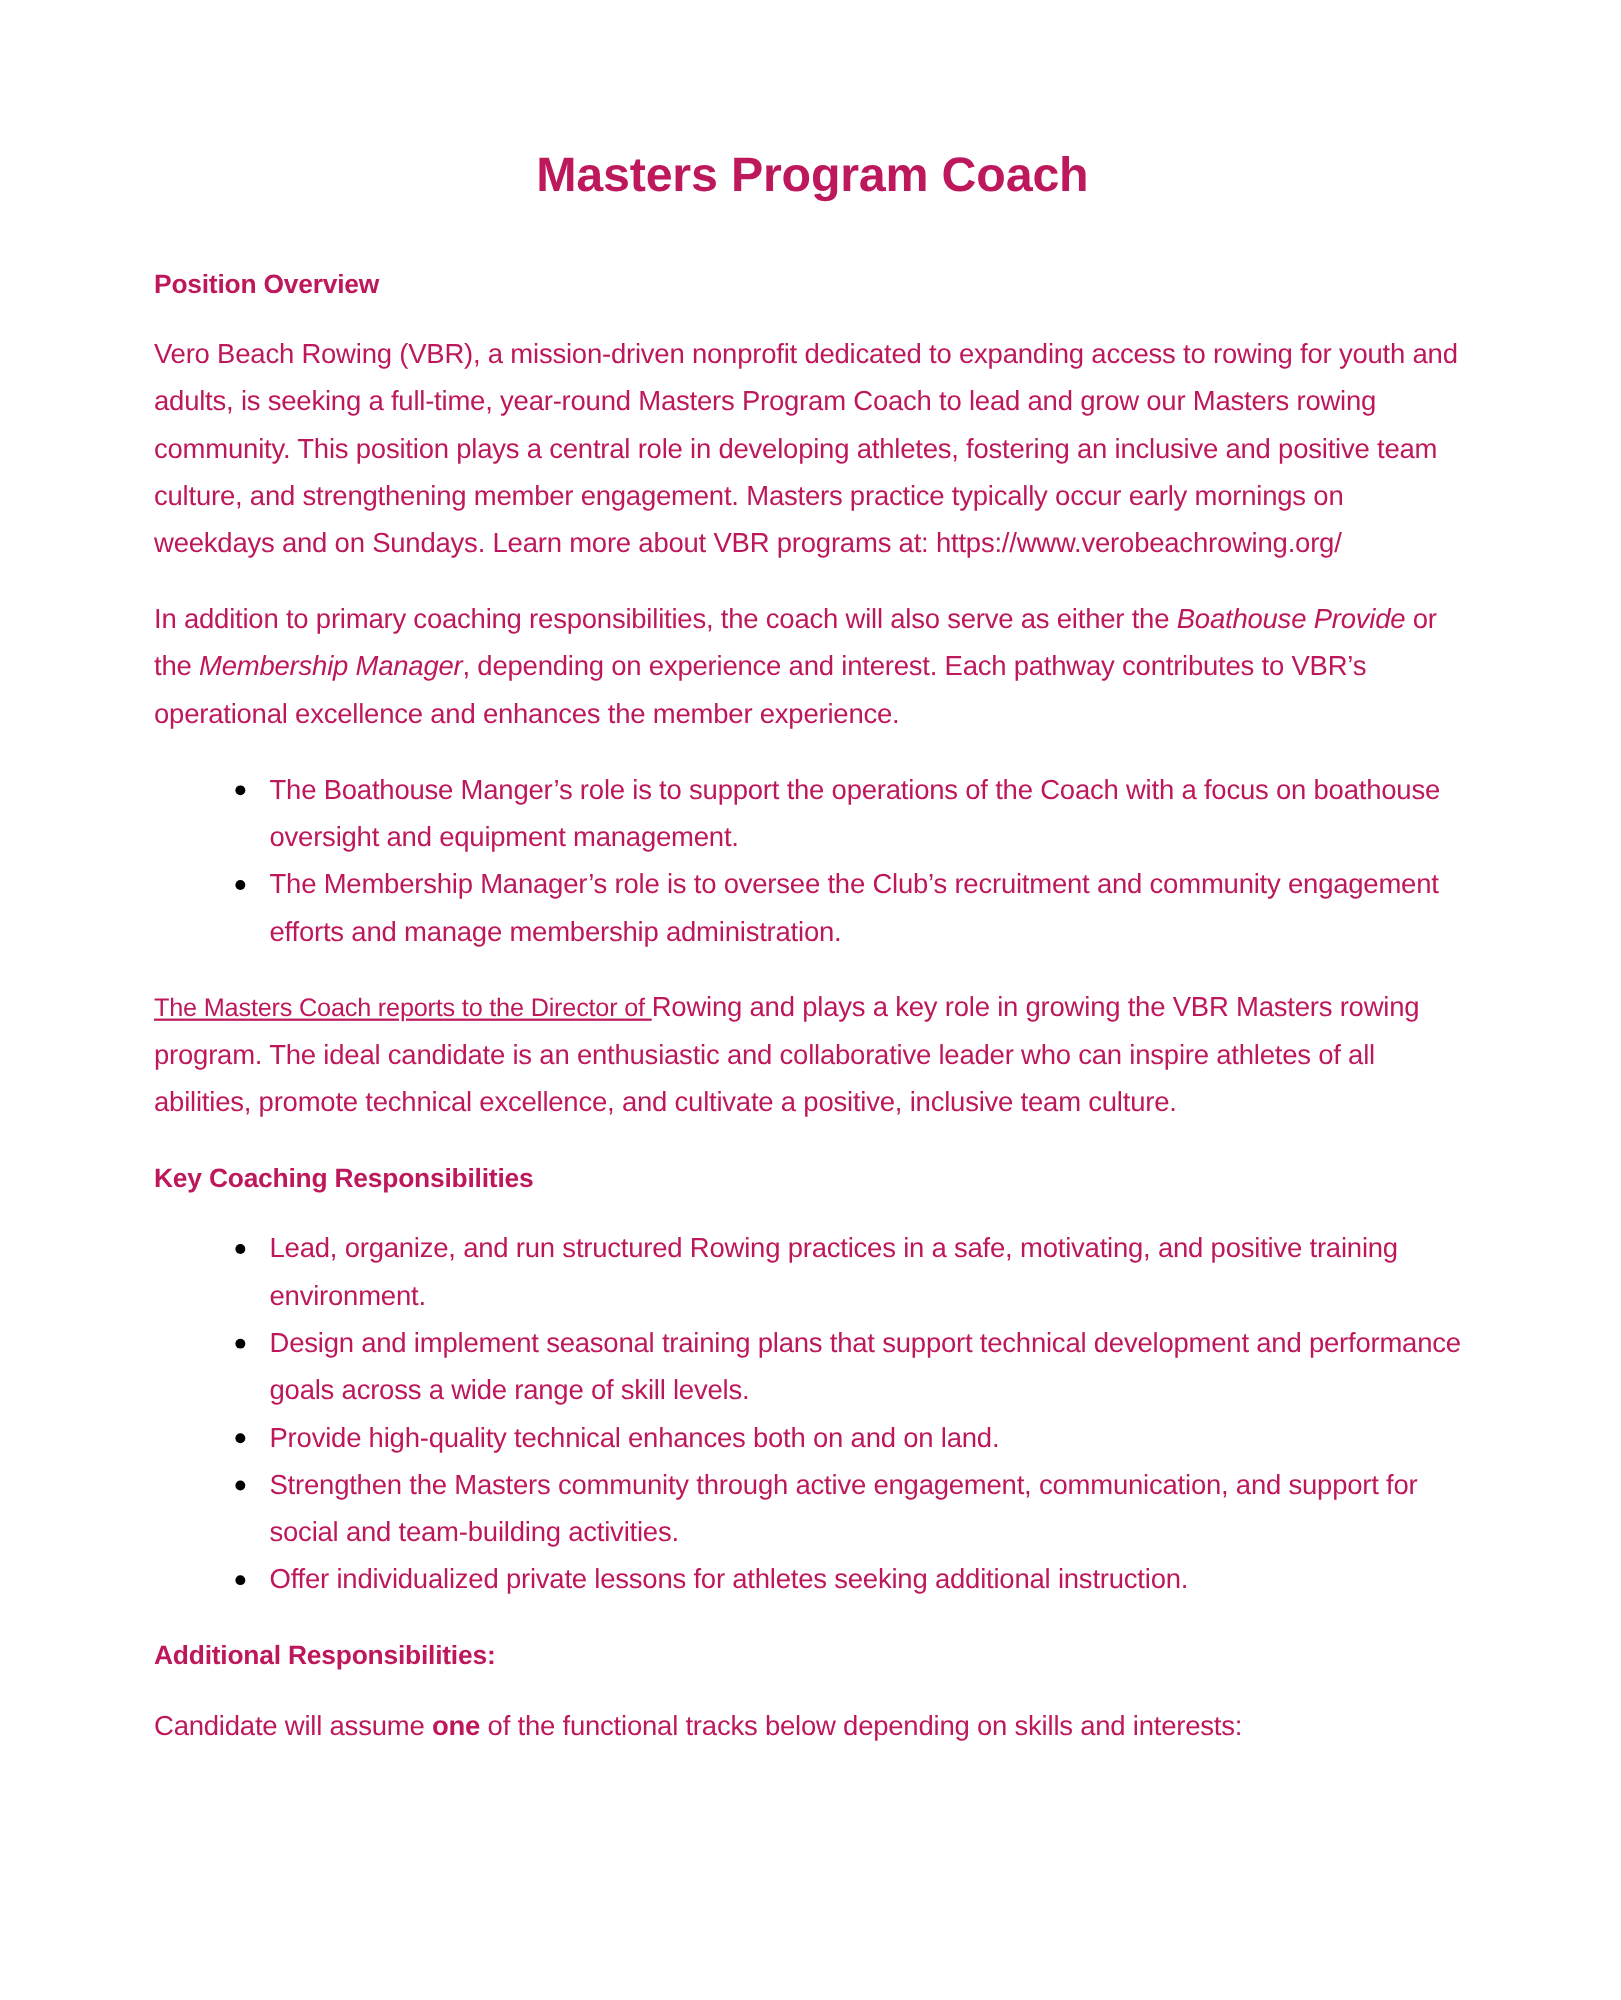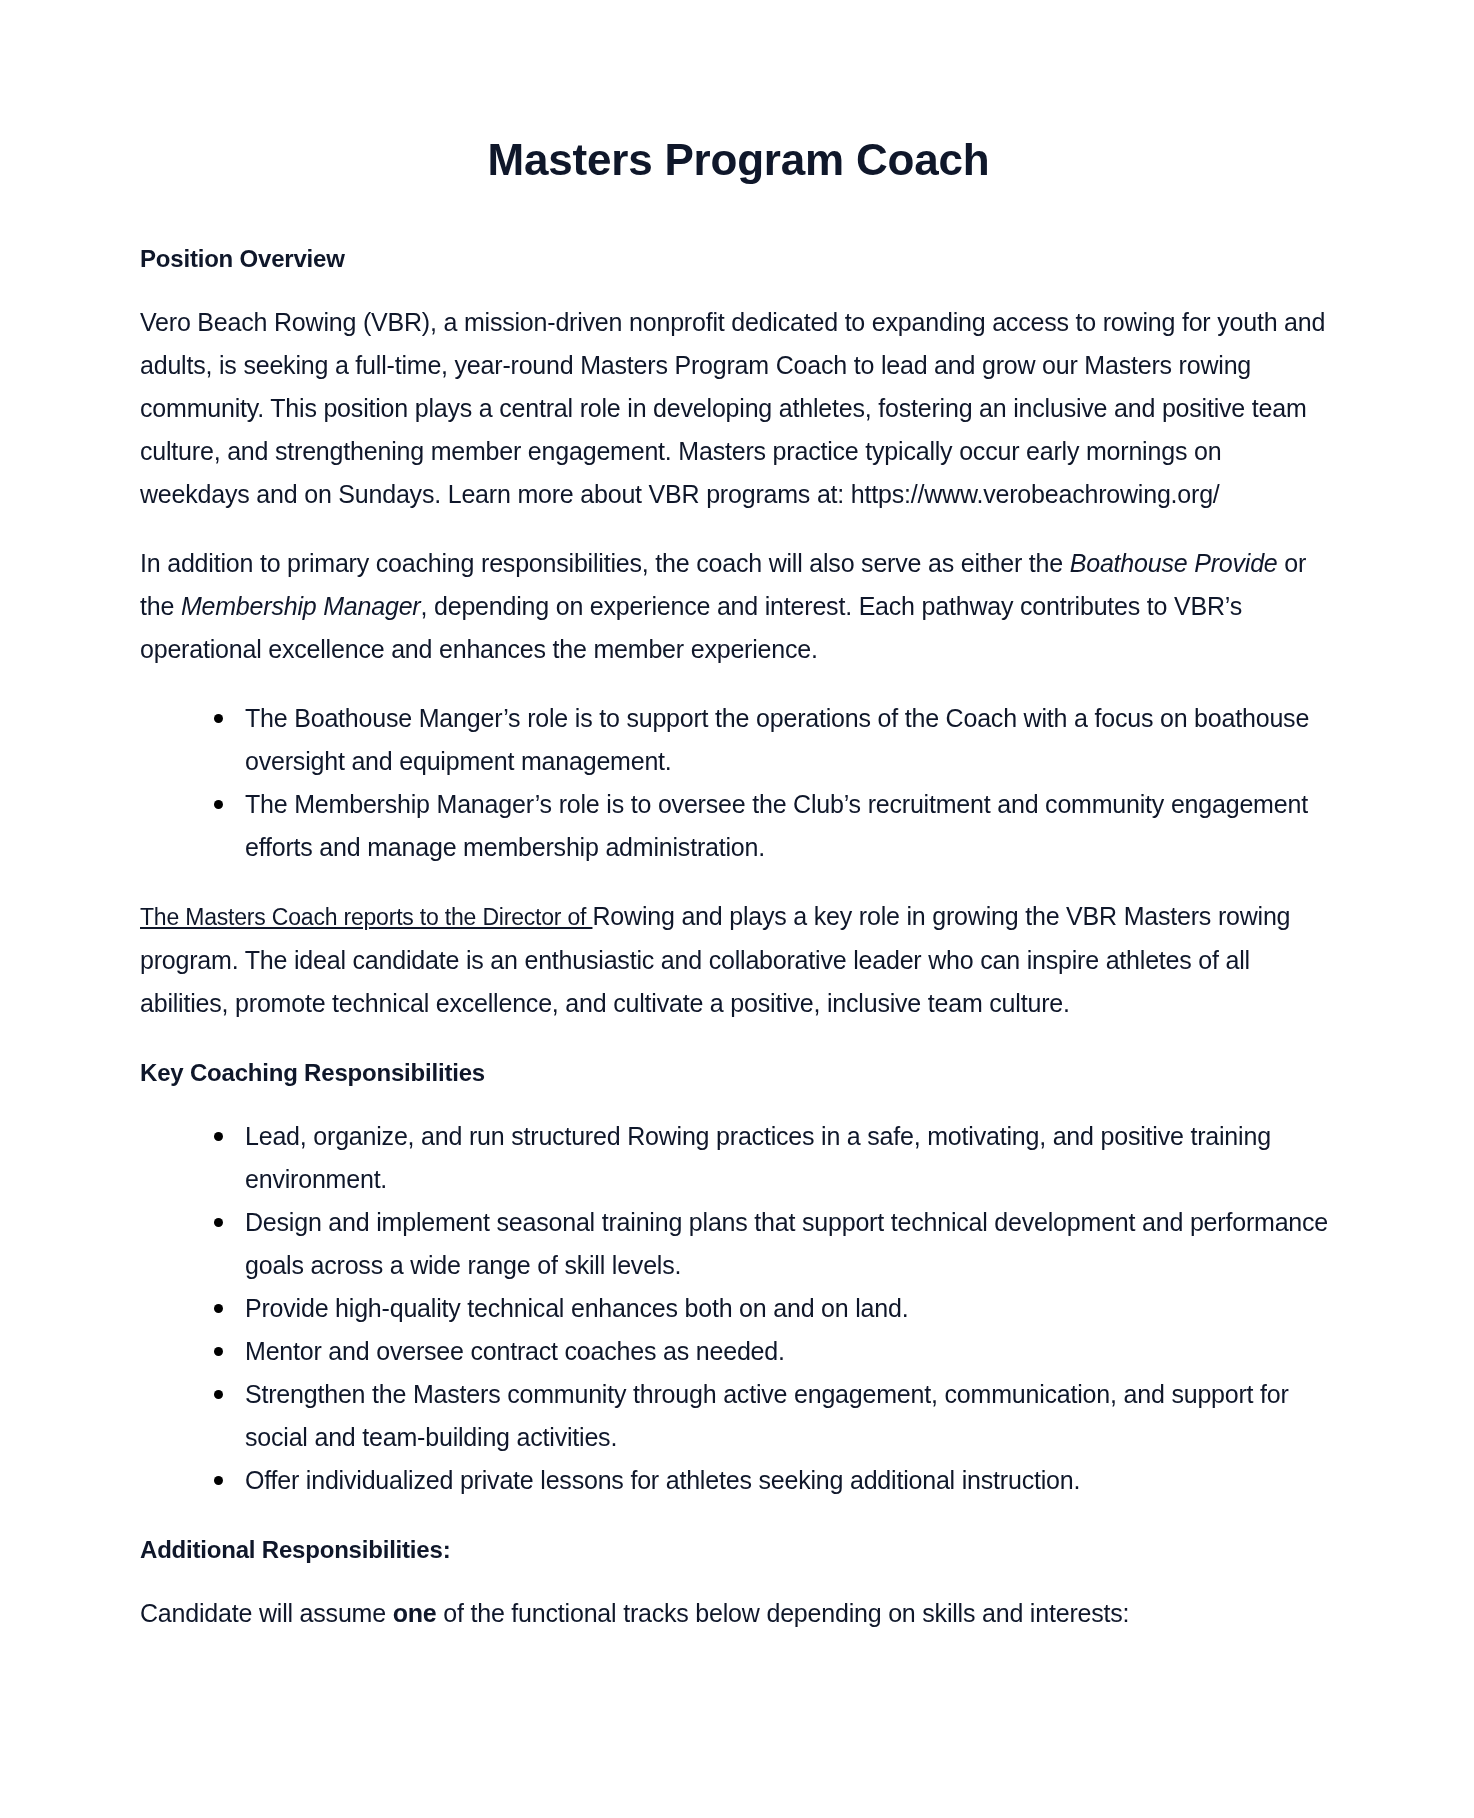--- a/index.html
+++ b/index.html
@@ -8,21 +8,21 @@
     background: #ffffff;
   }
   .page {
     position: relative;
     width: 1474px;
     height: 1818px;
     background: #ffffff;
     box-sizing: border-box;
     padding: 132px 137px 0 140px;
     font-family: "Liberation Sans", "DejaVu Sans", sans-serif;
-    color: #0f172a;
+    color: #be185d;
     letter-spacing: -0.2px;
     overflow: hidden;
   }
   h1.doc-title {
     font-size: 44px;
     line-height: 55px;
     font-weight: bold;
     text-align: center;
     margin: 0 0 50px 0;
   }
@@ -81,21 +81,20 @@
   </ul>
 
   <p class="body-para"><span class="smaller">The Masters Coach reports to the Director of </span><span>Rowing and plays a key role in growing the VBR Masters rowing program. The ideal candidate is an enthusiastic and collaborative leader who can inspire athletes of all abilities, promote technical excellence, and cultivate a positive, inclusive team culture.</span></p>
 
   <h2 class="section-heading">Key Coaching Responsibilities</h2>
 
   <ul class="doc-list">
     <li>Lead, organize, and run structured Rowing practices in a safe, motivating, and positive training environment.</li>
     <li>Design and implement seasonal training plans that support technical development and performance goals across a wide range of skill levels.</li>
     <li>Provide high-quality technical enhances both on and on land.</li>
-    <li>Mentor and oversee contract coaches as needed.</li>
     <li>Strengthen the Masters community through active engagement, communication, and support for social and team-building activities.</li>
     <li>Offer individualized private lessons for athletes seeking additional instruction.</li>
   </ul>
 
   <h2 class="section-heading">Additional Responsibilities:</h2>
 
   <p class="body-para"><span>Candidate will assume </span><span class="bold">one</span><span> of the functional tracks below depending on skills and interests:</span></p>
 
 </div>
 

